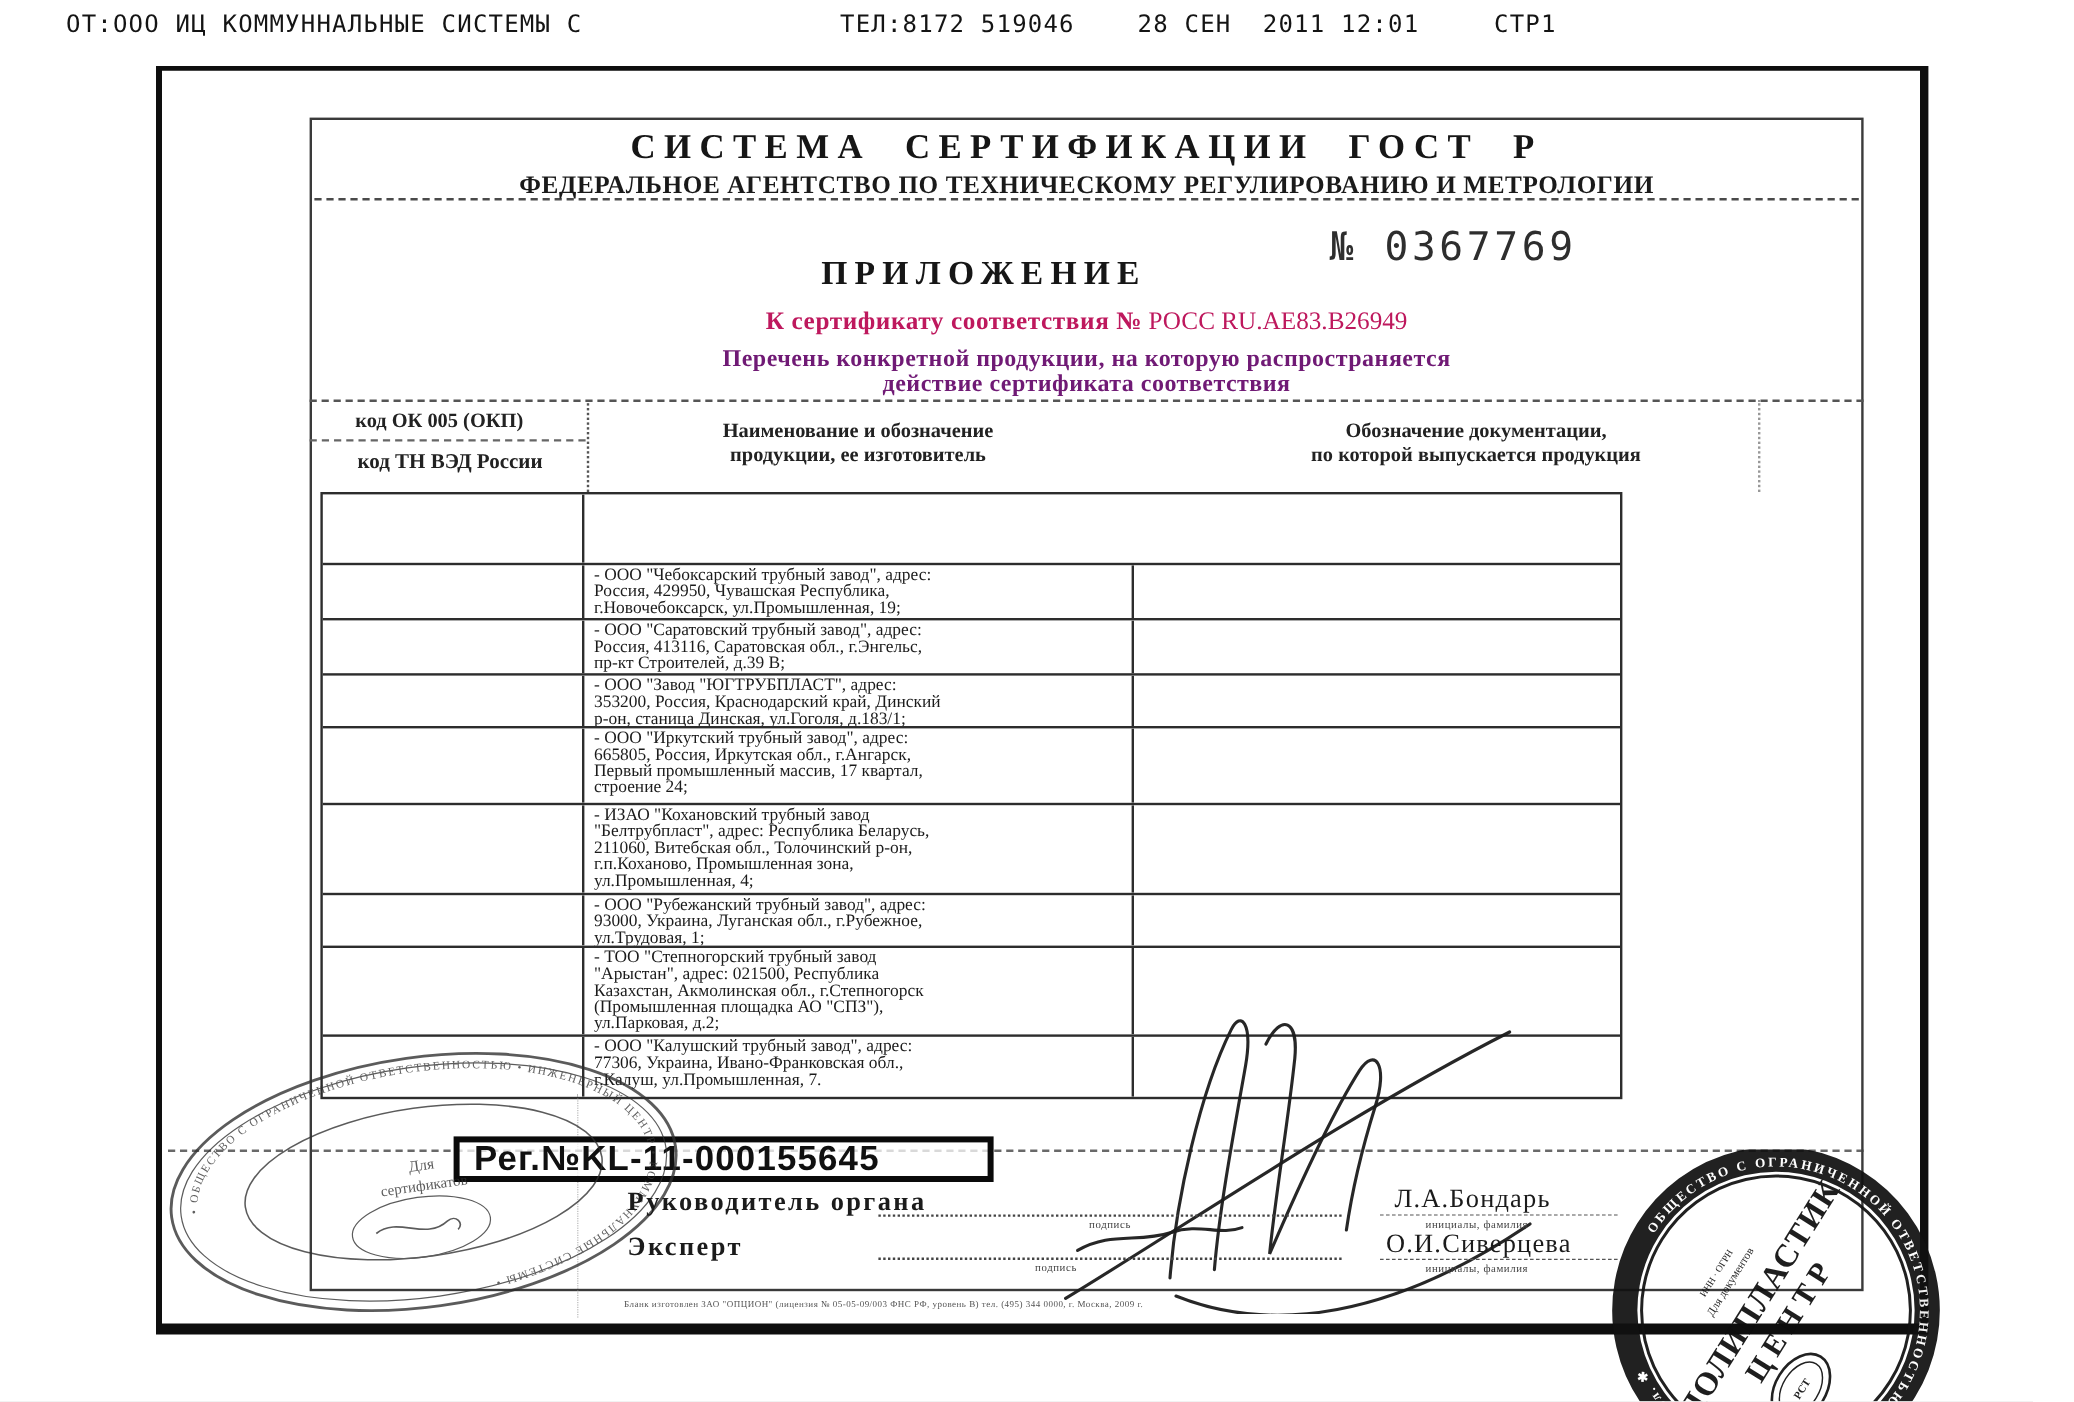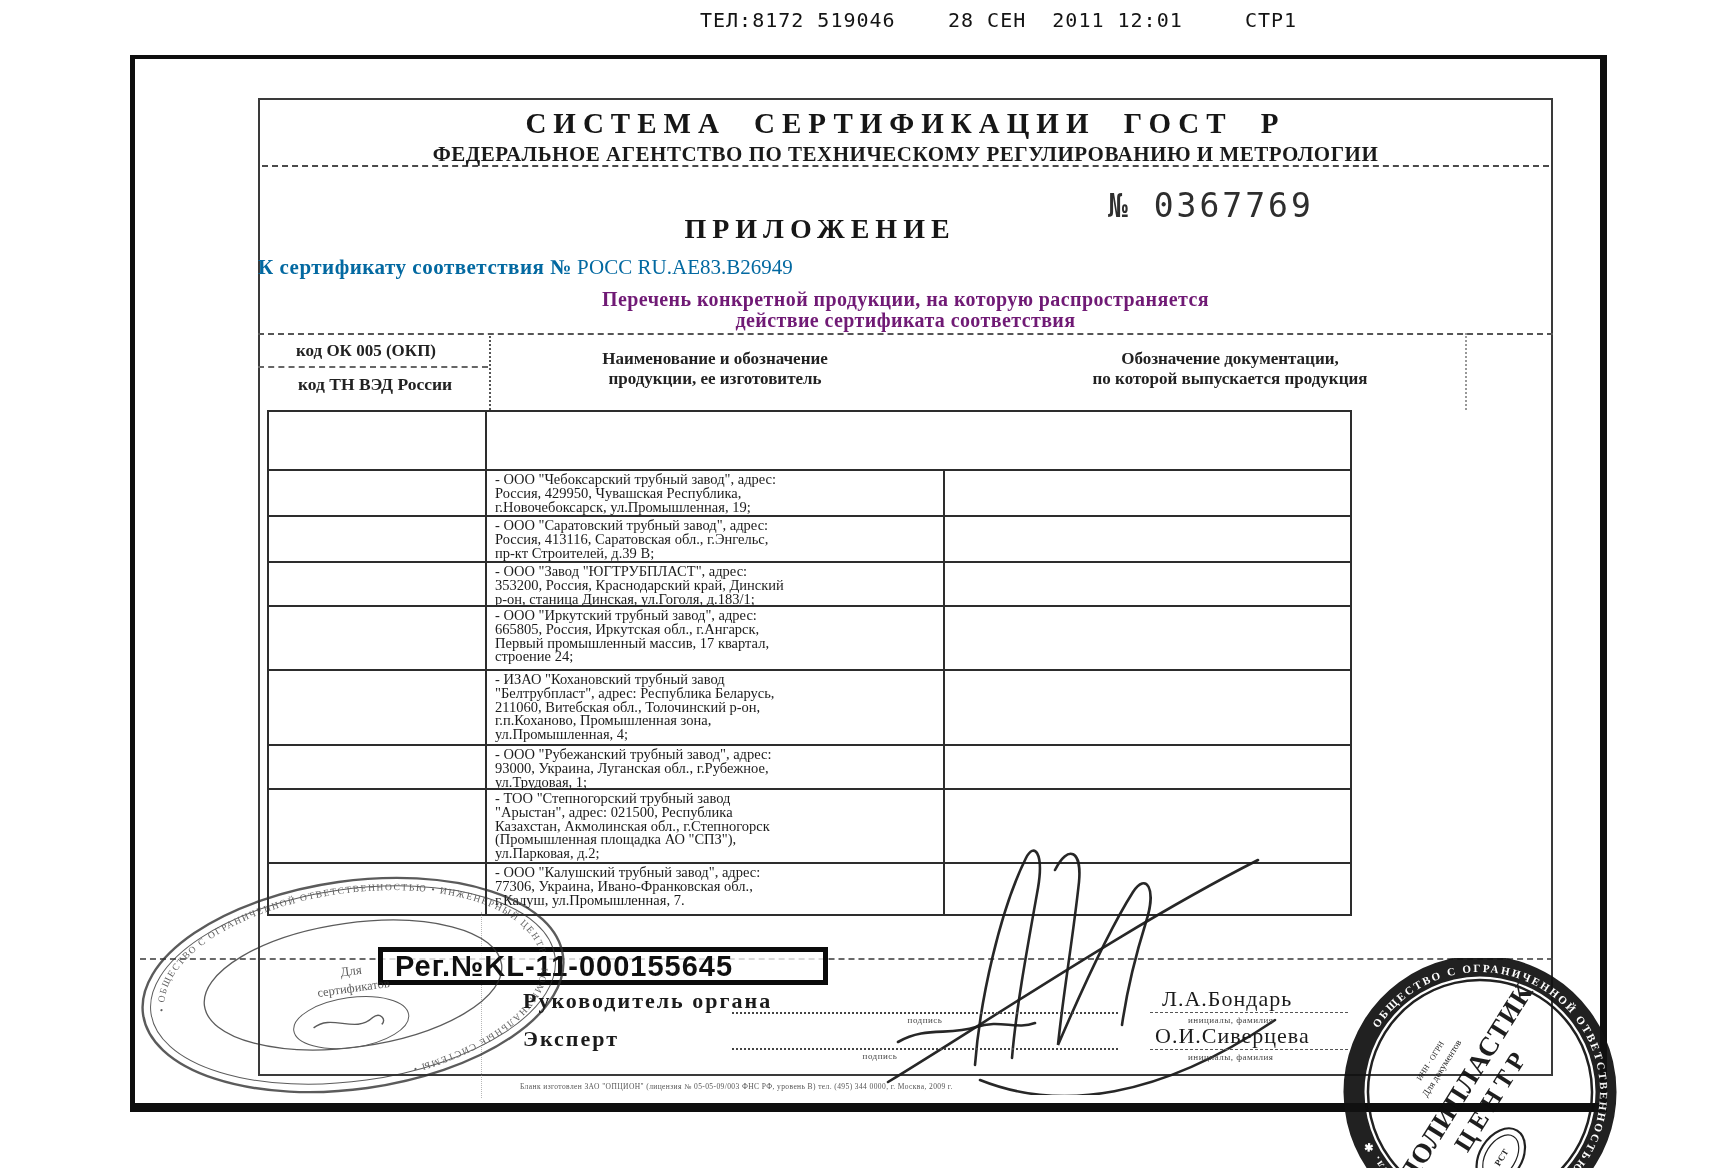--- a/index.html
+++ b/index.html
@@ -12,21 +12,21 @@
   .outer-frame{left:130px;top:55px;width:1477px;height:1057px;box-sizing:border-box;
     border-top:4px solid #0e0e0e;border-left:5px solid #0e0e0e;border-right:7px solid #0e0e0e;border-bottom:9px solid #0e0e0e;}
   .inner-frame{left:258px;top:98px;width:1295px;height:978px;box-sizing:border-box;border:2px solid #3a3a3a;}
   
   .title-box{left:262px;top:100px;width:1287px;height:67px;box-sizing:border-box;text-align:center;
     border-bottom:2px dashed #4a4a4a;padding-top:7px;}
   .sys-title{font-weight:bold;font-size:29px;letter-spacing:7px;word-spacing:14px;color:#161616;}
   .agency{font-weight:bold;font-size:21px;letter-spacing:0.5px;margin-top:2px;color:#1a1a1a;}
   .blank-no{left:1108px;top:186px;font-family:"DejaVu Sans Mono",monospace;font-size:33px;letter-spacing:3px;color:#2e2e2e;}
   .doc-title{left:375px;top:213px;width:890px;text-align:center;font-weight:bold;font-size:28px;letter-spacing:6px;color:#161616;}
-  .cert-line{left:258px;top:255px;width:1295px;font-size:21px;color:#0369a1;}
+  .cert-line{left:258px;top:255px;width:1295px;text-align:center;font-size:21px;color:#be185d;}
   .cert-line b{letter-spacing:0.5px;}
   .scope{left:258px;width:1295px;text-align:center;font-weight:bold;font-size:20px;color:#701a75;letter-spacing:0.4px;}
   
   .hdr-topline{left:258px;top:333px;width:1295px;border-top:2px dashed #555;}
   .hdr-vline{border-left:2px dotted #555;}
   .hdr-c1a{left:256px;top:341px;width:220px;text-align:center;font-weight:bold;font-size:17px;color:#222;}
   .hdr-c1dash{left:258px;top:366px;width:230px;border-top:2px dashed #666;}
   .hdr-c1b{left:262px;top:374px;width:226px;text-align:center;font-weight:bold;font-size:17.5px;color:#222;}
   .hdr-c2{left:495px;top:349px;width:440px;text-align:center;font-weight:bold;font-size:17px;line-height:20px;white-space:pre-line;color:#222;}
   .hdr-c3{left:985px;top:349px;width:490px;text-align:center;font-weight:bold;font-size:17px;line-height:20px;white-space:pre-line;color:#222;}
@@ -53,20 +53,21 @@
   .fold{border-left:1px dotted #888;opacity:.6;}
   .stamp{filter:blur(0.3px);}
   svg text{font-family:"Liberation Serif",serif;}
   .ink path{stroke:#1b1b1b;stroke-width:2.6;fill:none;stroke-linecap:round;opacity:.95;}
 </style>
 </head>
 <body>
 
 <div class="page">
 
+  <span class="abs fax" style="left:55px;top:8px;">ОТ:ООО ИЦ КОММУННАЛЬНЫЕ СИСТЕМЫ С</span>
   <span class="abs fax" style="left:700px;top:8px;">ТЕЛ:8172 519046</span>
   <span class="abs fax" style="left:948px;top:8px;">28 СЕН  2011 12:01</span>
   <span class="abs fax" style="left:1245px;top:8px;">СТР1</span>
 
   <div class="abs outer-frame"></div>
   <div class="abs inner-frame"></div>
 
   <div class="abs title-box">
     <div class="sys-title">СИСТЕМА СЕРТИФИКАЦИИ ГОСТ Р</div>
     <div class="agency">ФЕДЕРАЛЬНОЕ АГЕНТСТВО ПО ТЕХНИЧЕСКОМУ РЕГУЛИРОВАНИЮ И МЕТРОЛОГИИ</div>

